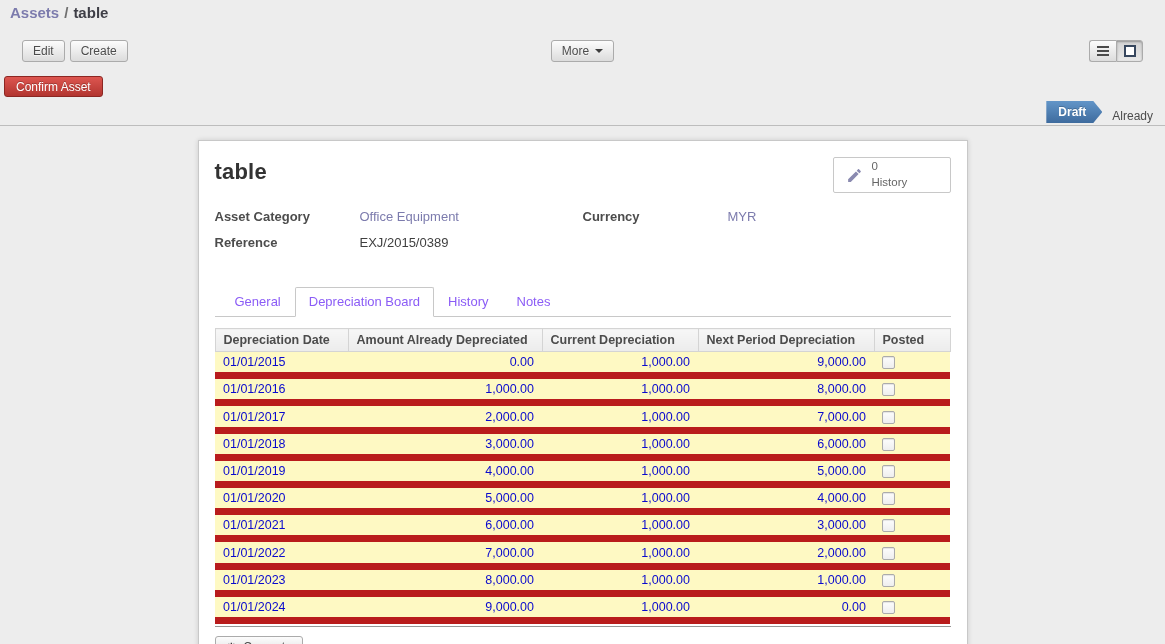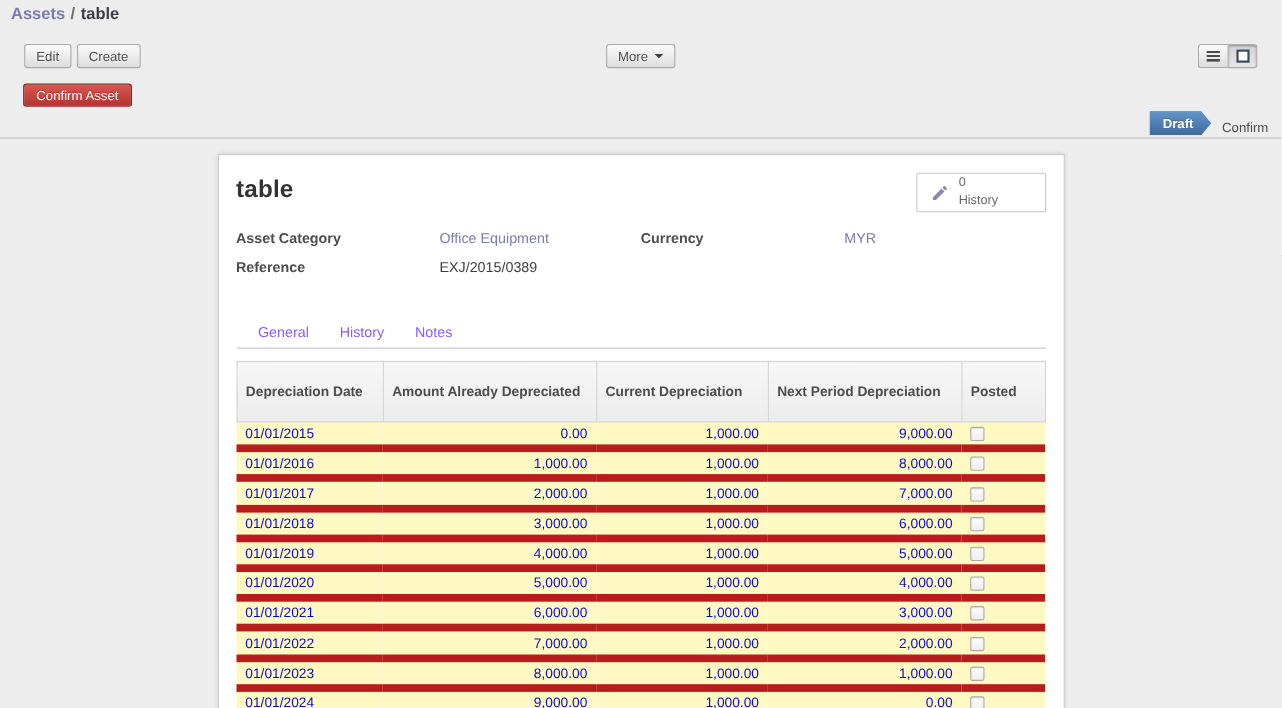--- a/index.html
+++ b/index.html
@@ -35,21 +35,21 @@
   .vs.first { border-radius:3px 0 0 3px; border-right:none; }
   .vs.last { border-radius:0 3px 3px 0; }
   .vs.active { background:linear-gradient(#d2d2d2,#e8e8e8); box-shadow:inset 0 1px 2px rgba(0,0,0,.3); }
   .icon-list { width:12px; height:10px;
     background:repeating-linear-gradient(to bottom,#4a4a4a 0,#4a4a4a 2px,transparent 2px,transparent 4px); }
   .icon-form { width:12px; height:12px; border:2px solid #37475e; background:#fff; }
 
   
   .statusbar { position:relative; height:56px; border-bottom:1px solid #bdbdbd; }
   .btn-red {
-    position:absolute; left:21px; top:6px;
+    position:absolute; left:4px; top:6px;
     padding:3px 11px; font-size:12px; color:#fff; cursor:pointer;
     background:linear-gradient(#dd5650,#b23530);
     border:1px solid #8c2723; border-radius:3px; height:21px; line-height:1;
     display:inline-flex; align-items:center;
     text-shadow:0 -1px 0 rgba(0,0,0,.25);
   }
   .states { position:absolute; right:0; bottom:2px; display:flex; align-items:flex-end; height:22px;padding-left:17px; }
   .state-active {
     height:22px; display:flex; align-items:center;
     padding:0 16px 0 12px; font-size:12px; font-weight:bold; color:#fff;
@@ -71,38 +71,38 @@
   .stat-btn {
     width:118px; height:36px; border:1px solid #c8c8c8; border-radius:2px;
     display:flex; align-items:center; gap:9px; padding:0 0 0 12px;
     background:#fff; cursor:pointer;
   }
   .stat-text { display:flex; flex-direction:column; font-size:11.5px; color:#666; line-height:1.35; }
 
   
   .fields { display:flex; margin-top:16px; }
   .fcol { width:50%; }
-  .frow { display:flex; margin-bottom:9px; min-height:17px;gap:40px; }
+  .frow { display:flex; margin-bottom:9px; min-height:17px; }
   .flabel { width:145px; font-weight:bold; color:#4c4c4c; font-size:13px; }
   .fvalue { font-size:13px; color:#3f3f3f; }
   .fvalue.link { color:#7c7bad; cursor:pointer; }
 
   
   .tabs { display:flex; margin-top:26px; border-bottom:1px solid #c8c8c8; padding-left:6px; }
   .tab { padding:6px 13px 7px; font-size:13px; color:#8b5cf6; cursor:pointer; margin-bottom:-1px; border:1px solid transparent; }
   .tab.active { background:#fff; border:1px solid #c8c8c8; border-bottom:1px solid #fff; border-radius:2px 2px 0 0; }
 
   
   .grid-wrap { margin-top:11px; }
   table.grid { width:100%; border-collapse:collapse; font-size:12.5px; border-bottom:1px solid #969696; }
   col.c1{width:133px} col.c2{width:194px} col.c3{width:156px} col.c4{width:176px} col.c5{width:auto}
   .grid thead th {
     background:linear-gradient(#f7f7f7,#ececec);
     border:1px solid #d4d4d4; font-weight:bold; color:#4c4c4c;
-    text-align:left; padding:20px 8px; font-size:12.5px; height:22px; cursor:pointer;
+    text-align:left; padding:4px 8px; font-size:12.5px; height:22px; cursor:pointer;
   }
   .grid tbody td { border-bottom:7px solid #b91c1c; padding:3px 8px; height:24px; background:#fef9c3; }
   .grid td.num { text-align:right; }
   .cell-link { color:#0a0acd; cursor:pointer; text-decoration:none; }
   .cb {
     display:inline-block; width:13px; height:13px; border:1px solid #ababab;
     border-radius:2px; background:linear-gradient(#fdfdfd,#eeeeee);
     box-shadow:inset 0 1px 1px rgba(0,0,0,.1); vertical-align:middle; cursor:default;
   }
   .grid-footer { border-top:1px solid #969696; margin-top:2px; padding-top:9px; }
@@ -137,21 +137,21 @@
     </div>
   </div>
 </div>
 
 <div class="statusbar">
   <button class="btn-red">Confirm Asset</button>
   <div class="states">
     <div class="state-active">
         <span>Draft</span>
       </div>
-    <div class="state-next">Confirm</div>
+    <div class="state-next">Already</div>
   </div>
 </div>
 
 <div class="content">
   <div class="sheet">
 
     <div class="sheet-head">
       <h1 class="sheet-title">table</h1>
       <div class="stat-btn">
         <svg width="17" height="17" viewBox="0 0 24 24">
@@ -178,20 +178,21 @@
       <div class="fcol">
         <div class="frow">
           <span class="flabel">Currency</span>
           <span class="fvalue link">MYR</span>
         </div>
       </div>
     </div>
 
     <div class="tabs">
       <div class="tab">General</div>
+      <div class="tab active">Depreciation Board</div>
       <div class="tab">History</div>
       <div class="tab">Notes</div>
     </div>
 
     <div class="grid-wrap">
       <table class="grid">
         <colgroup>
             <col class="c1">
             <col class="c2">
             <col class="c3">

